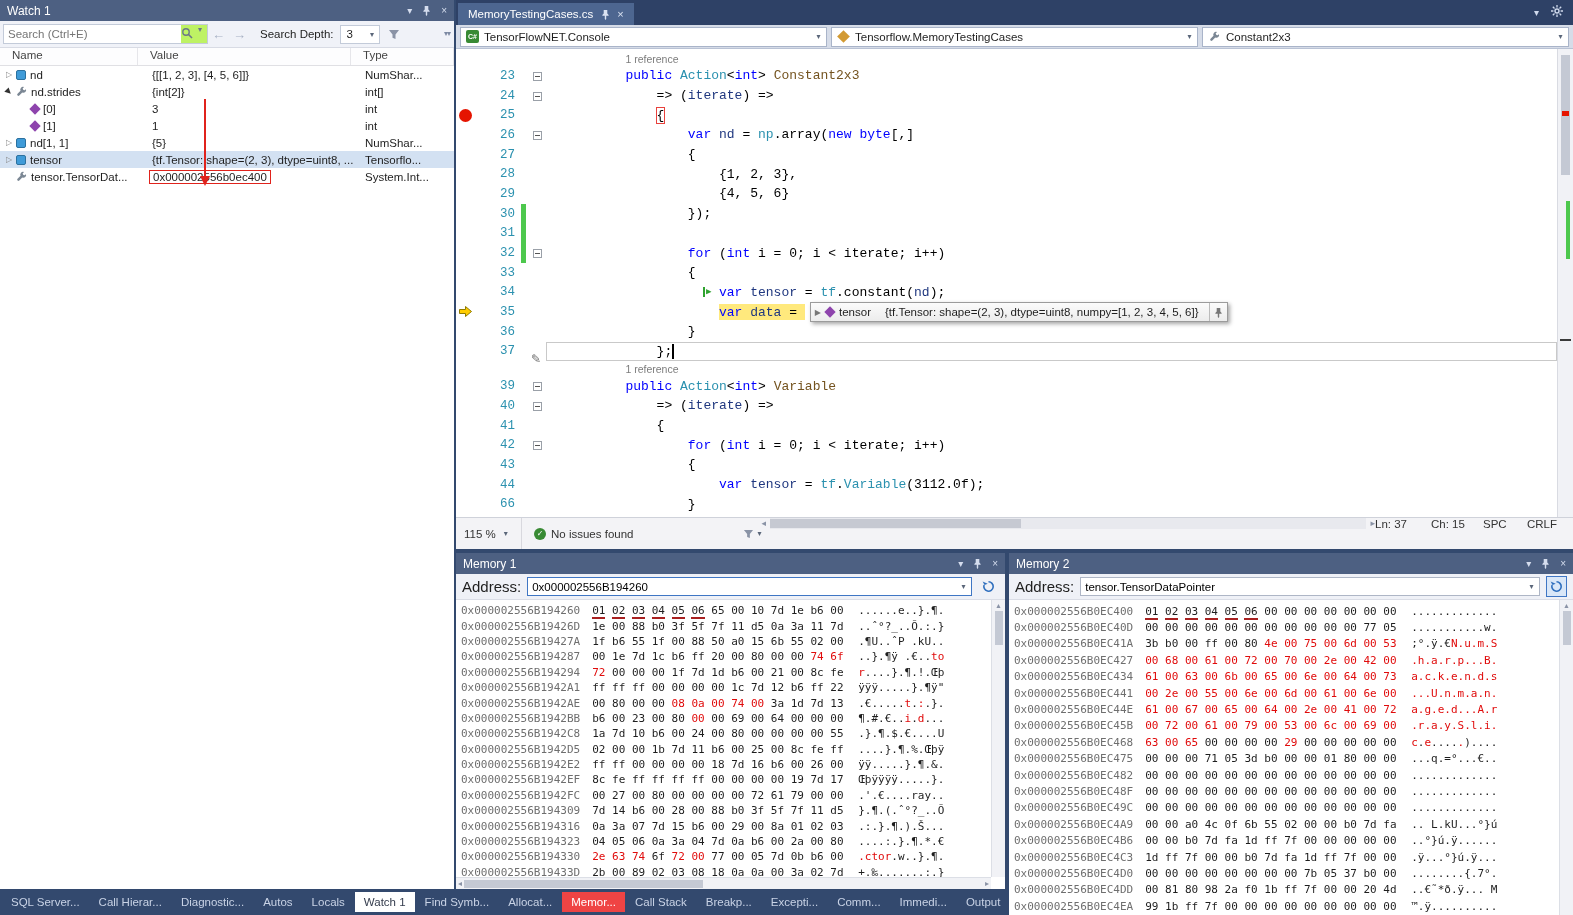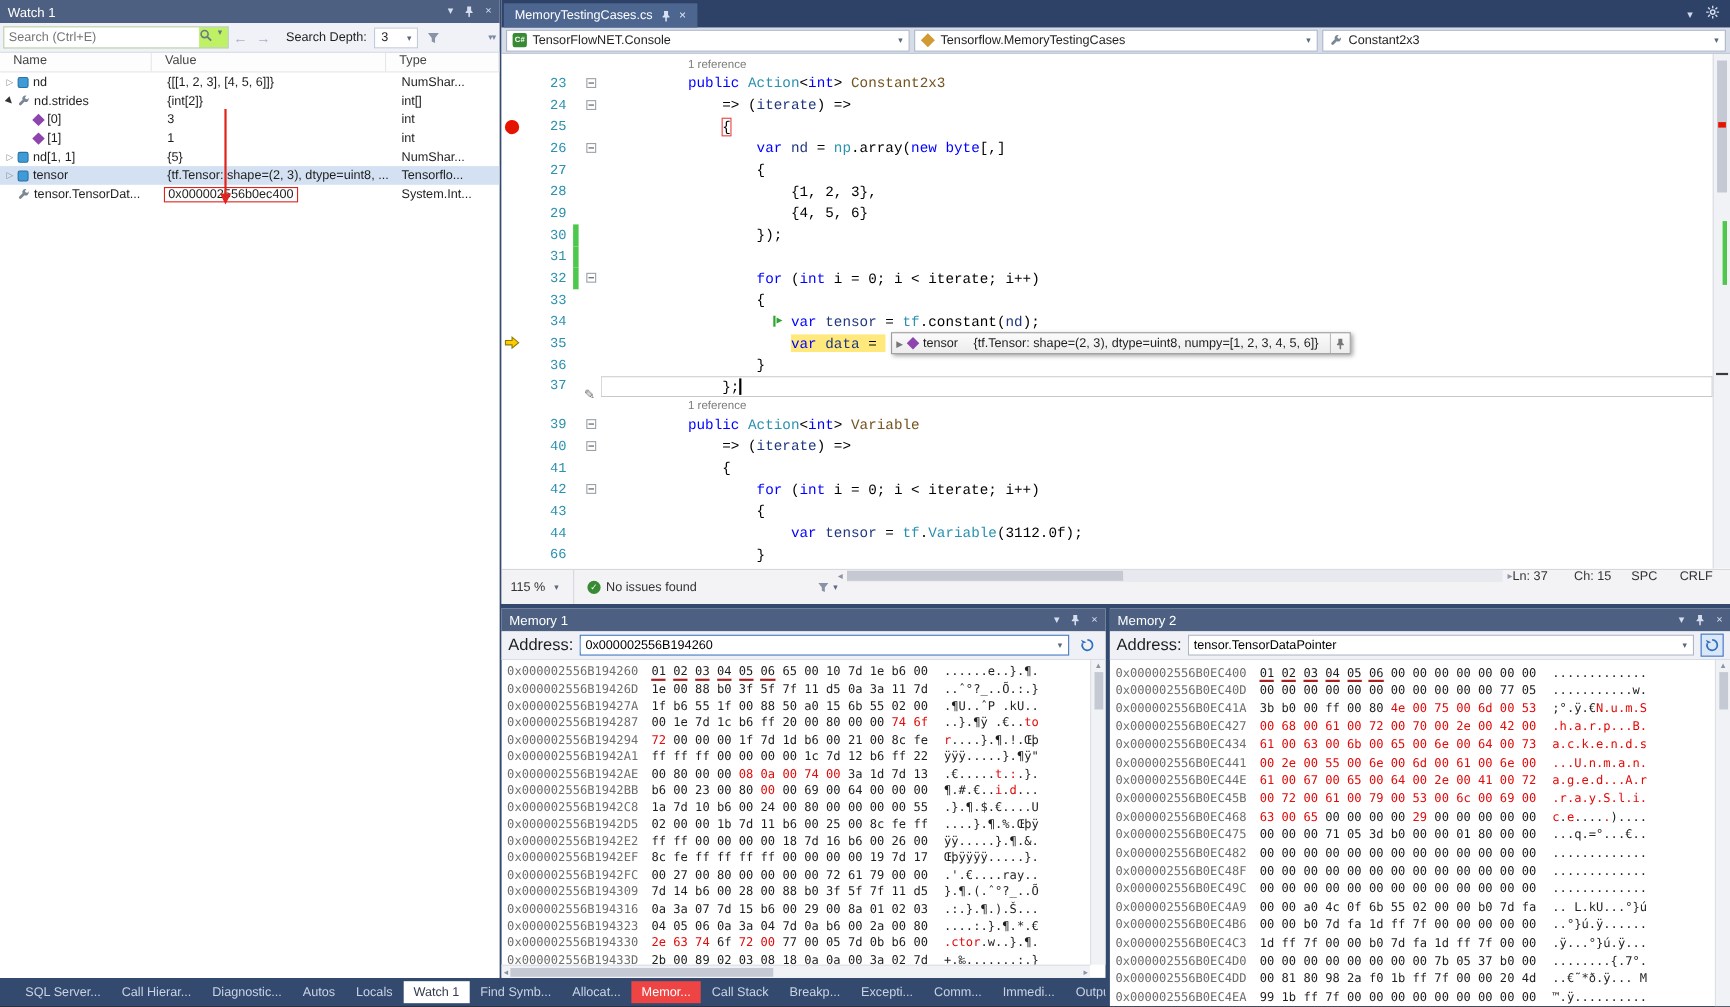--- a/index.html
+++ b/index.html
@@ -136,21 +136,21 @@
   .memvs{position:absolute;right:0;top:47px;bottom:0;width:14px;background:#f1f2f6;border-left:1px solid #dcdfe6;
          display:flex;flex-direction:column;align-items:center;font-size:7px;color:#8a93a6;padding-top:2px}
   #mem1 .memvs{bottom:12px}
   .memvthumb{width:8px;height:34px;background:#c4c9d4;margin-top:2px}
   .memhs{position:absolute;left:0;right:14px;bottom:0;height:12px;background:#f1f2f6;border-top:1px solid #dcdfe6;
          display:flex;align-items:center;font-size:8px;color:#8a93a6;padding:0 2px}
   .memhthumb{height:8px;width:45%;background:#c4c9d4;margin-left:2px}
 
   
   #bottombar{position:absolute;left:0;top:889px;width:1005px;height:26px;display:flex;align-items:center;
-             padding-left:14px;gap:1px;overflow:hidden}
+             padding-left:2px;gap:1px;overflow:hidden}
   .btab{font-size:11.5px;color:#c9d3e6;padding:4px 9px;white-space:nowrap}
   .btab.selected{background:#fff;color:#343c4d}
   .btab.active{background:#ef4444;color:#fff}
 </style>
 </head>
 <body>
 
 <div class="root">
 
   <section id="watch">

